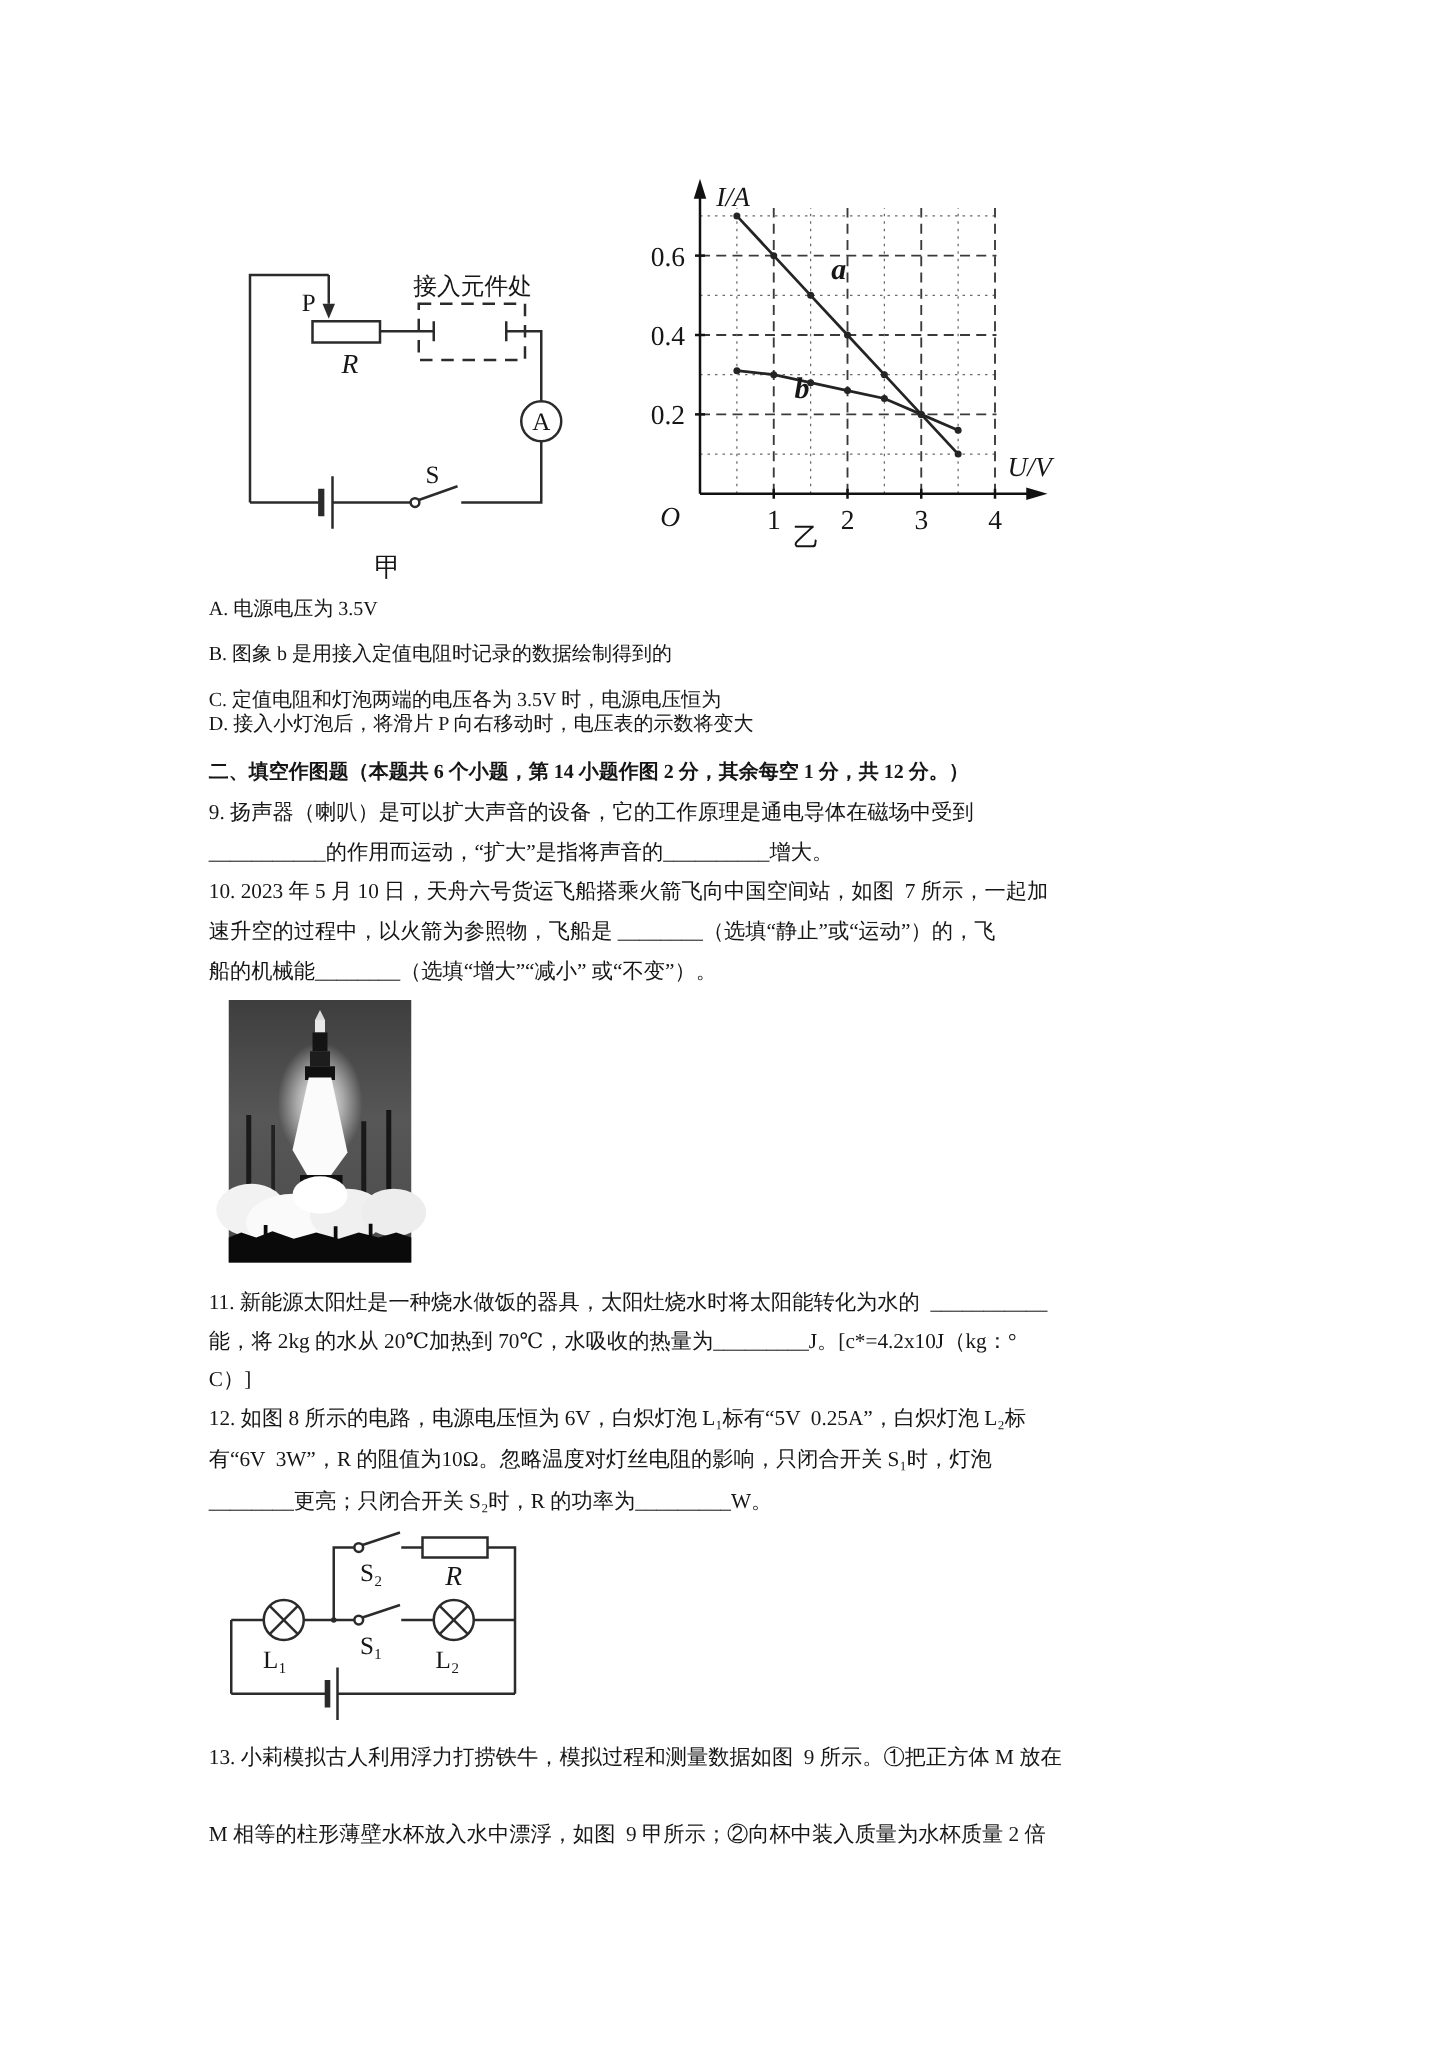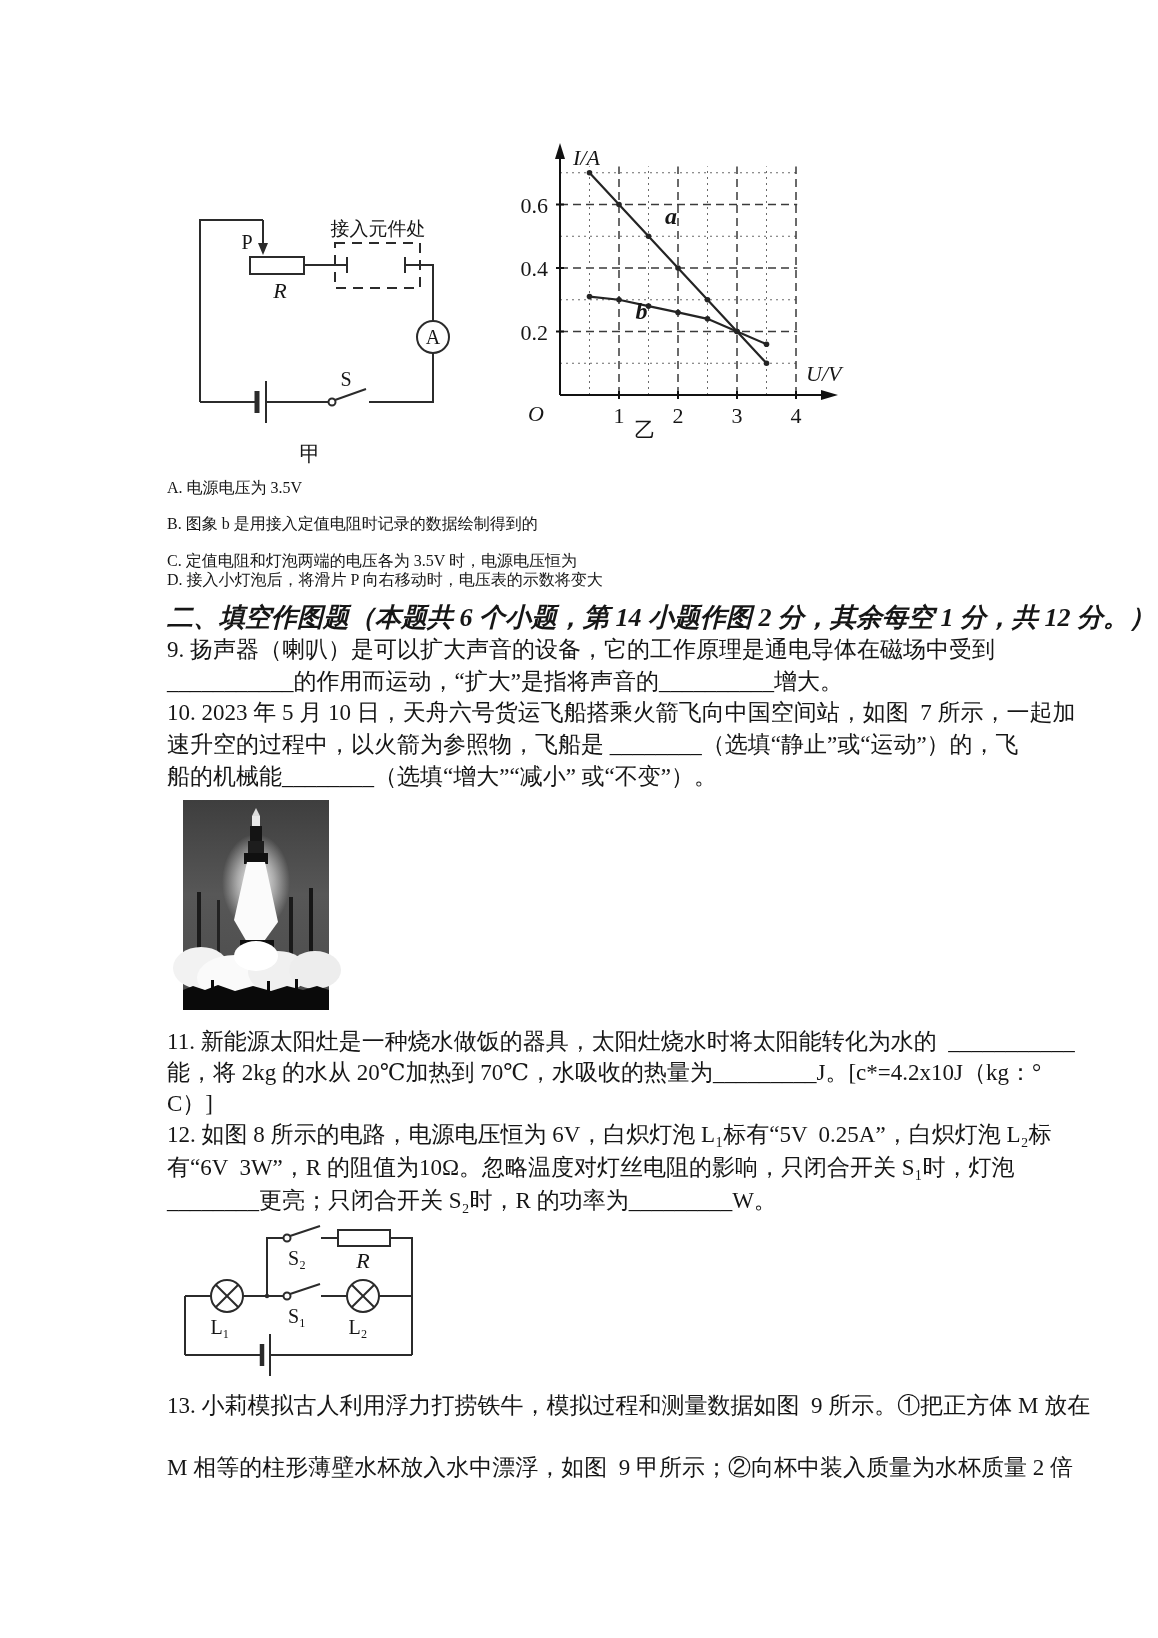--- a/index.html
+++ b/index.html
@@ -1,22 +1,22 @@
 <!DOCTYPE html>
 <html><head>
 <meta charset="utf-8">
 <style>
   html,body{margin:0;padding:0;background:#e8e8e8;}
   .page{
     position:relative;width:1158px;height:1638px;margin:0 auto;background:#ffffff;
     overflow:hidden;font-family:"Liberation Serif","DejaVu Serif",serif;color:#161616;
   }
-  .tline{position:absolute;left:167px;white-space:pre;font-size:23px;line-height:24px;}
+  .tline{position:absolute;left:167px;white-space:pre;font-size:17px;line-height:24px;}
   .opt{font-size:16px;}
-  .hdr{font-weight:700;font-size:26px;font-style:italic;}
+  .hdr{font-weight:700;font-size:16px;}
   svg{position:absolute;overflow:visible;}
   svg text{font-family:"Liberation Serif","DejaVu Serif",serif;fill:#161616;}
   .wire{stroke:#2b2b2b;stroke-width:2;fill:none;}
   .comp{fill:#ffffff;stroke:#2b2b2b;stroke-width:2;}
   .cir-label{font-size:20px;}
   .cir-label-it{font-size:22px;font-style:italic;}
   .box-label{font-size:19px;}
   .fig-caption{font-size:21px;}
   .gtick{font-size:22px;}
   .gaxis{font-size:22px;font-style:italic;}

